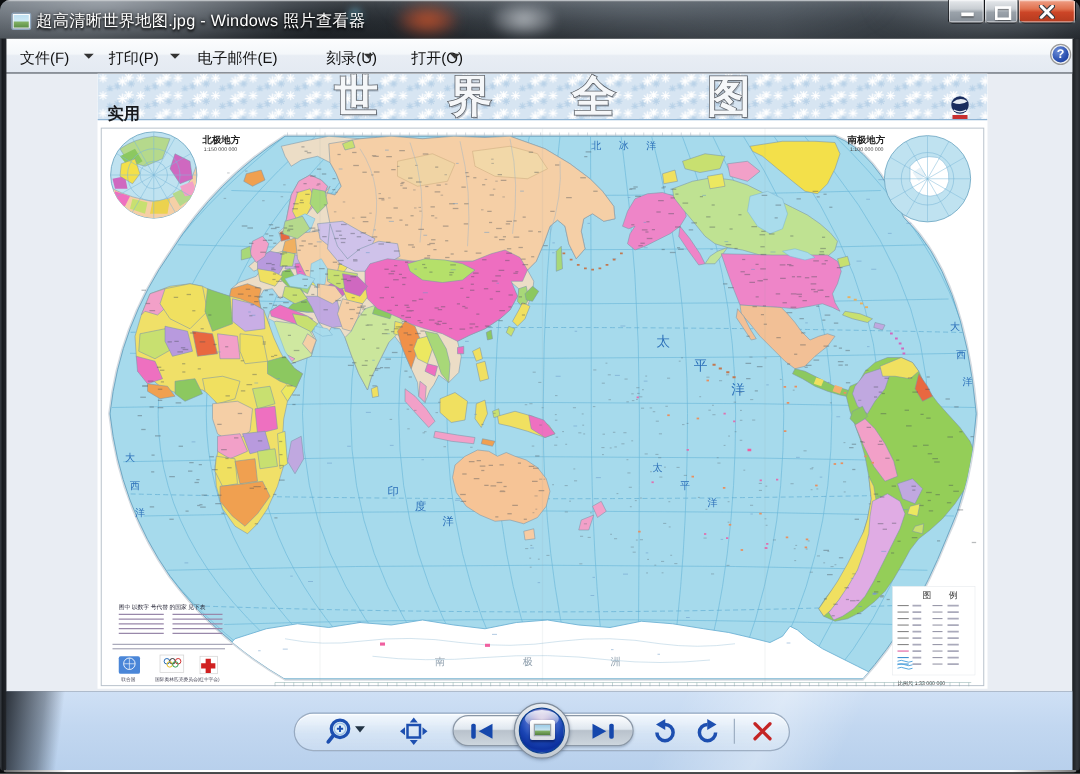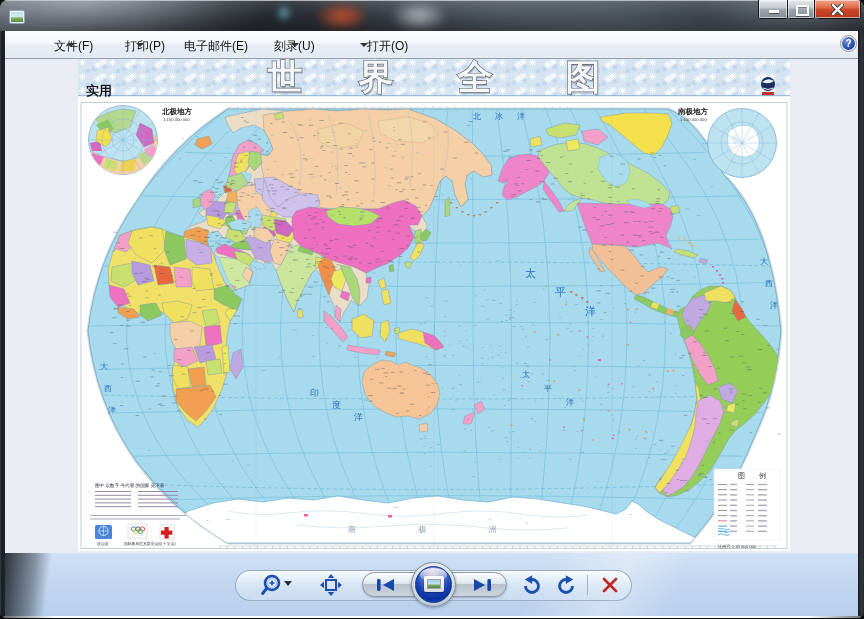--- a/index.html
+++ b/index.html
@@ -28,21 +28,21 @@
   #cap-max{width:27px;border-left:none;border-radius:0 0 4px 4px;}
   #cap-close{width:46px;border-left:none;border-radius:0 0 5px 5px;
     background:linear-gradient(180deg,#f0a188 0%,#e0714e 40%,#cc4527 55%,#b33a1e 100%);}
   #cap-min .g{position:absolute;left:10px;top:10px;width:10px;height:3px;background:#fff;box-shadow:0 1px 1px rgba(0,0,0,.5);}
   #cap-max .g{position:absolute;left:8px;top:5px;width:9px;height:7px;border:2px solid #fff;box-shadow:0 1px 1px rgba(0,0,0,.4), inset 0 1px 1px rgba(0,0,0,.4);}
   #cap-close svg{position:absolute;left:16px;top:4px;}
   
   #menubar{position:absolute;left:5px;top:31px;width:854px;height:28px;
     background:linear-gradient(180deg,#fcfdfe 0%,#f4f7fa 45%,#e8edf4 50%,#e4eaf2 100%);
     border-bottom:1px solid #98a0ab;box-sizing:border-box;}
-  .mi{position:absolute;top:7px;font-size:12px;color:#111;margin-left:38px;}
+  .mi{position:absolute;top:7px;font-size:12px;color:#111;}
   .arr{position:absolute;top:12px;width:0;height:0;border-left:4px solid transparent;border-right:4px solid transparent;border-top:4px solid #333;}
   #help{position:absolute;left:835px;top:4px;width:17px;height:17px;border-radius:50%;border:1px solid #9a9a9a;box-sizing:border-box;background:#f2f4f6;}
   #help b{position:absolute;left:1px;top:1px;width:13px;height:13px;border-radius:50%;background:radial-gradient(circle at 35% 30%,#6f8fd8,#2a50b0 60%,#1a3a90);color:#fff;font-size:10px;text-align:center;line-height:13px;display:block;}
   
   #content{position:absolute;left:5px;top:59px;width:853px;height:494px;background:#e9edf3;}
   #paper{position:absolute;left:73px;top:0px;width:712px;height:492px;background:#ffffff;}
   
   #bchrome{position:absolute;left:2px;top:553px;width:860px;height:63px;
     background:linear-gradient(180deg,#cfe0f5 0%,#c2d7f0 45%,#b8d0ec 100%);border-radius:0 0 4px 4px;}
   #bchrome .glare{position:absolute;right:80px;top:0;width:300px;height:63px;background:linear-gradient(115deg,transparent 20%,rgba(255,255,255,.35) 45%,transparent 65%);}
@@ -74,20 +74,21 @@
       <div class="sheen2"></div>
       <div class="sheen3"></div>
     <div class="blobcyan"></div>
       <div class="blobred"></div>
       <div class="blobwhite"></div>
   </div>
   <div id="topline"></div>
   <div id="ticon">
       <i></i>
     </div>
+  <div id="ttext">超高清晰世界地图.jpg - Windows 照片查看器</div>
   <div id="caps">
     <div class="cap" id="cap-min">
         <div class="inner"></div>
         <div class="g"></div>
       </div>
     <div class="cap" id="cap-max">
         <div class="inner"></div>
         <div class="g"></div>
       </div>
     <div class="cap" id="cap-close">
@@ -96,22 +97,22 @@
           <path d="M2 1 L11 10 M11 1 L2 10" stroke="#3a3f46" stroke-width="4.2" stroke-linecap="round"></path>
           <path d="M2 1 L11 10 M11 1 L2 10" stroke="#ffffff" stroke-width="2.4" stroke-linecap="round"></path>
         </svg>
       </div>
   </div>
   <div id="menubar">
     <span class="mi" style="left:11px">文件(F)</span>
       <span class="arr" style="left:62px"></span>
     <span class="mi" style="left:82px">打印(P)</span>
       <span class="arr" style="left:131px"></span>
-    <span class="mi" style="left:141px">电子邮件(E)</span>
-    <span class="mi" style="left:231px">刻录(U)</span>
+    <span class="mi" style="left:153px">电子邮件(E)</span>
+    <span class="mi" style="left:256px">刻录(U)</span>
       <span class="arr" style="left:286px"></span>
     <span class="mi" style="left:324px">打开(O)</span>
       <span class="arr" style="left:355px"></span>
     <div id="help">
         <b>?</b>
       </div>
   </div>
   <div id="content">
     <div id="paper">
       <svg width="712" height="492" viewBox="0 0 712 492" style="position:absolute;left:0;top:0">

